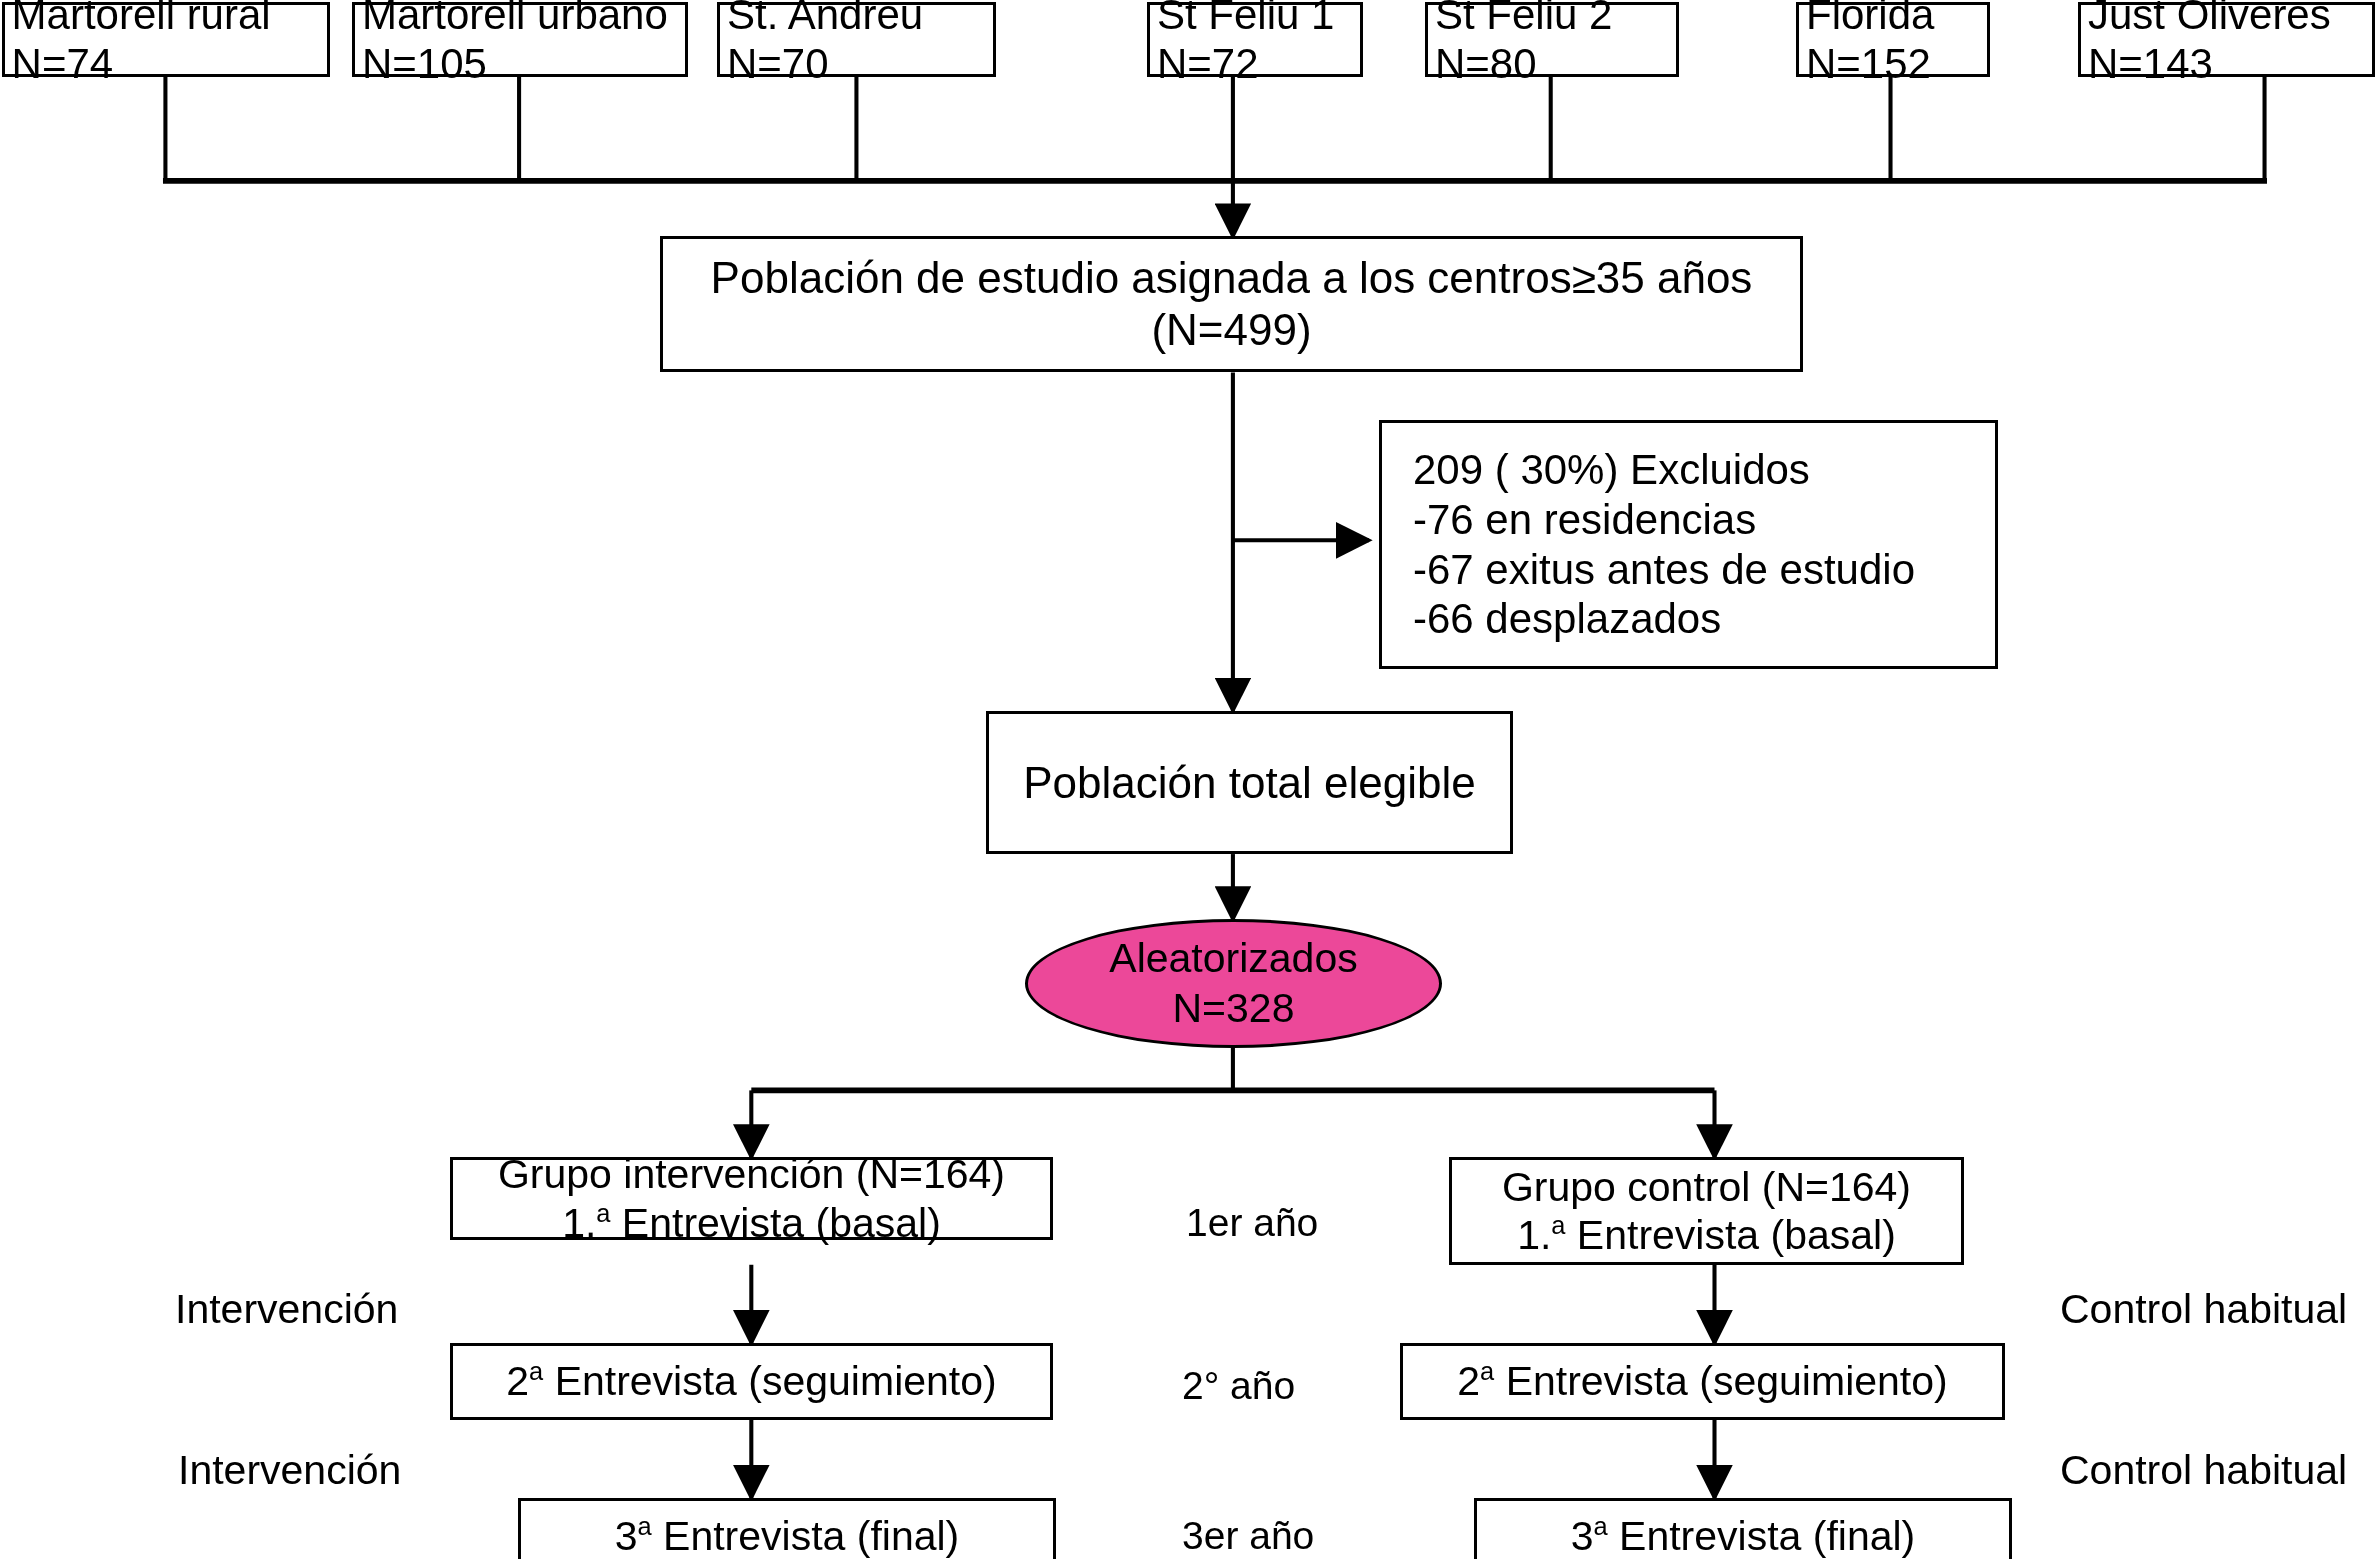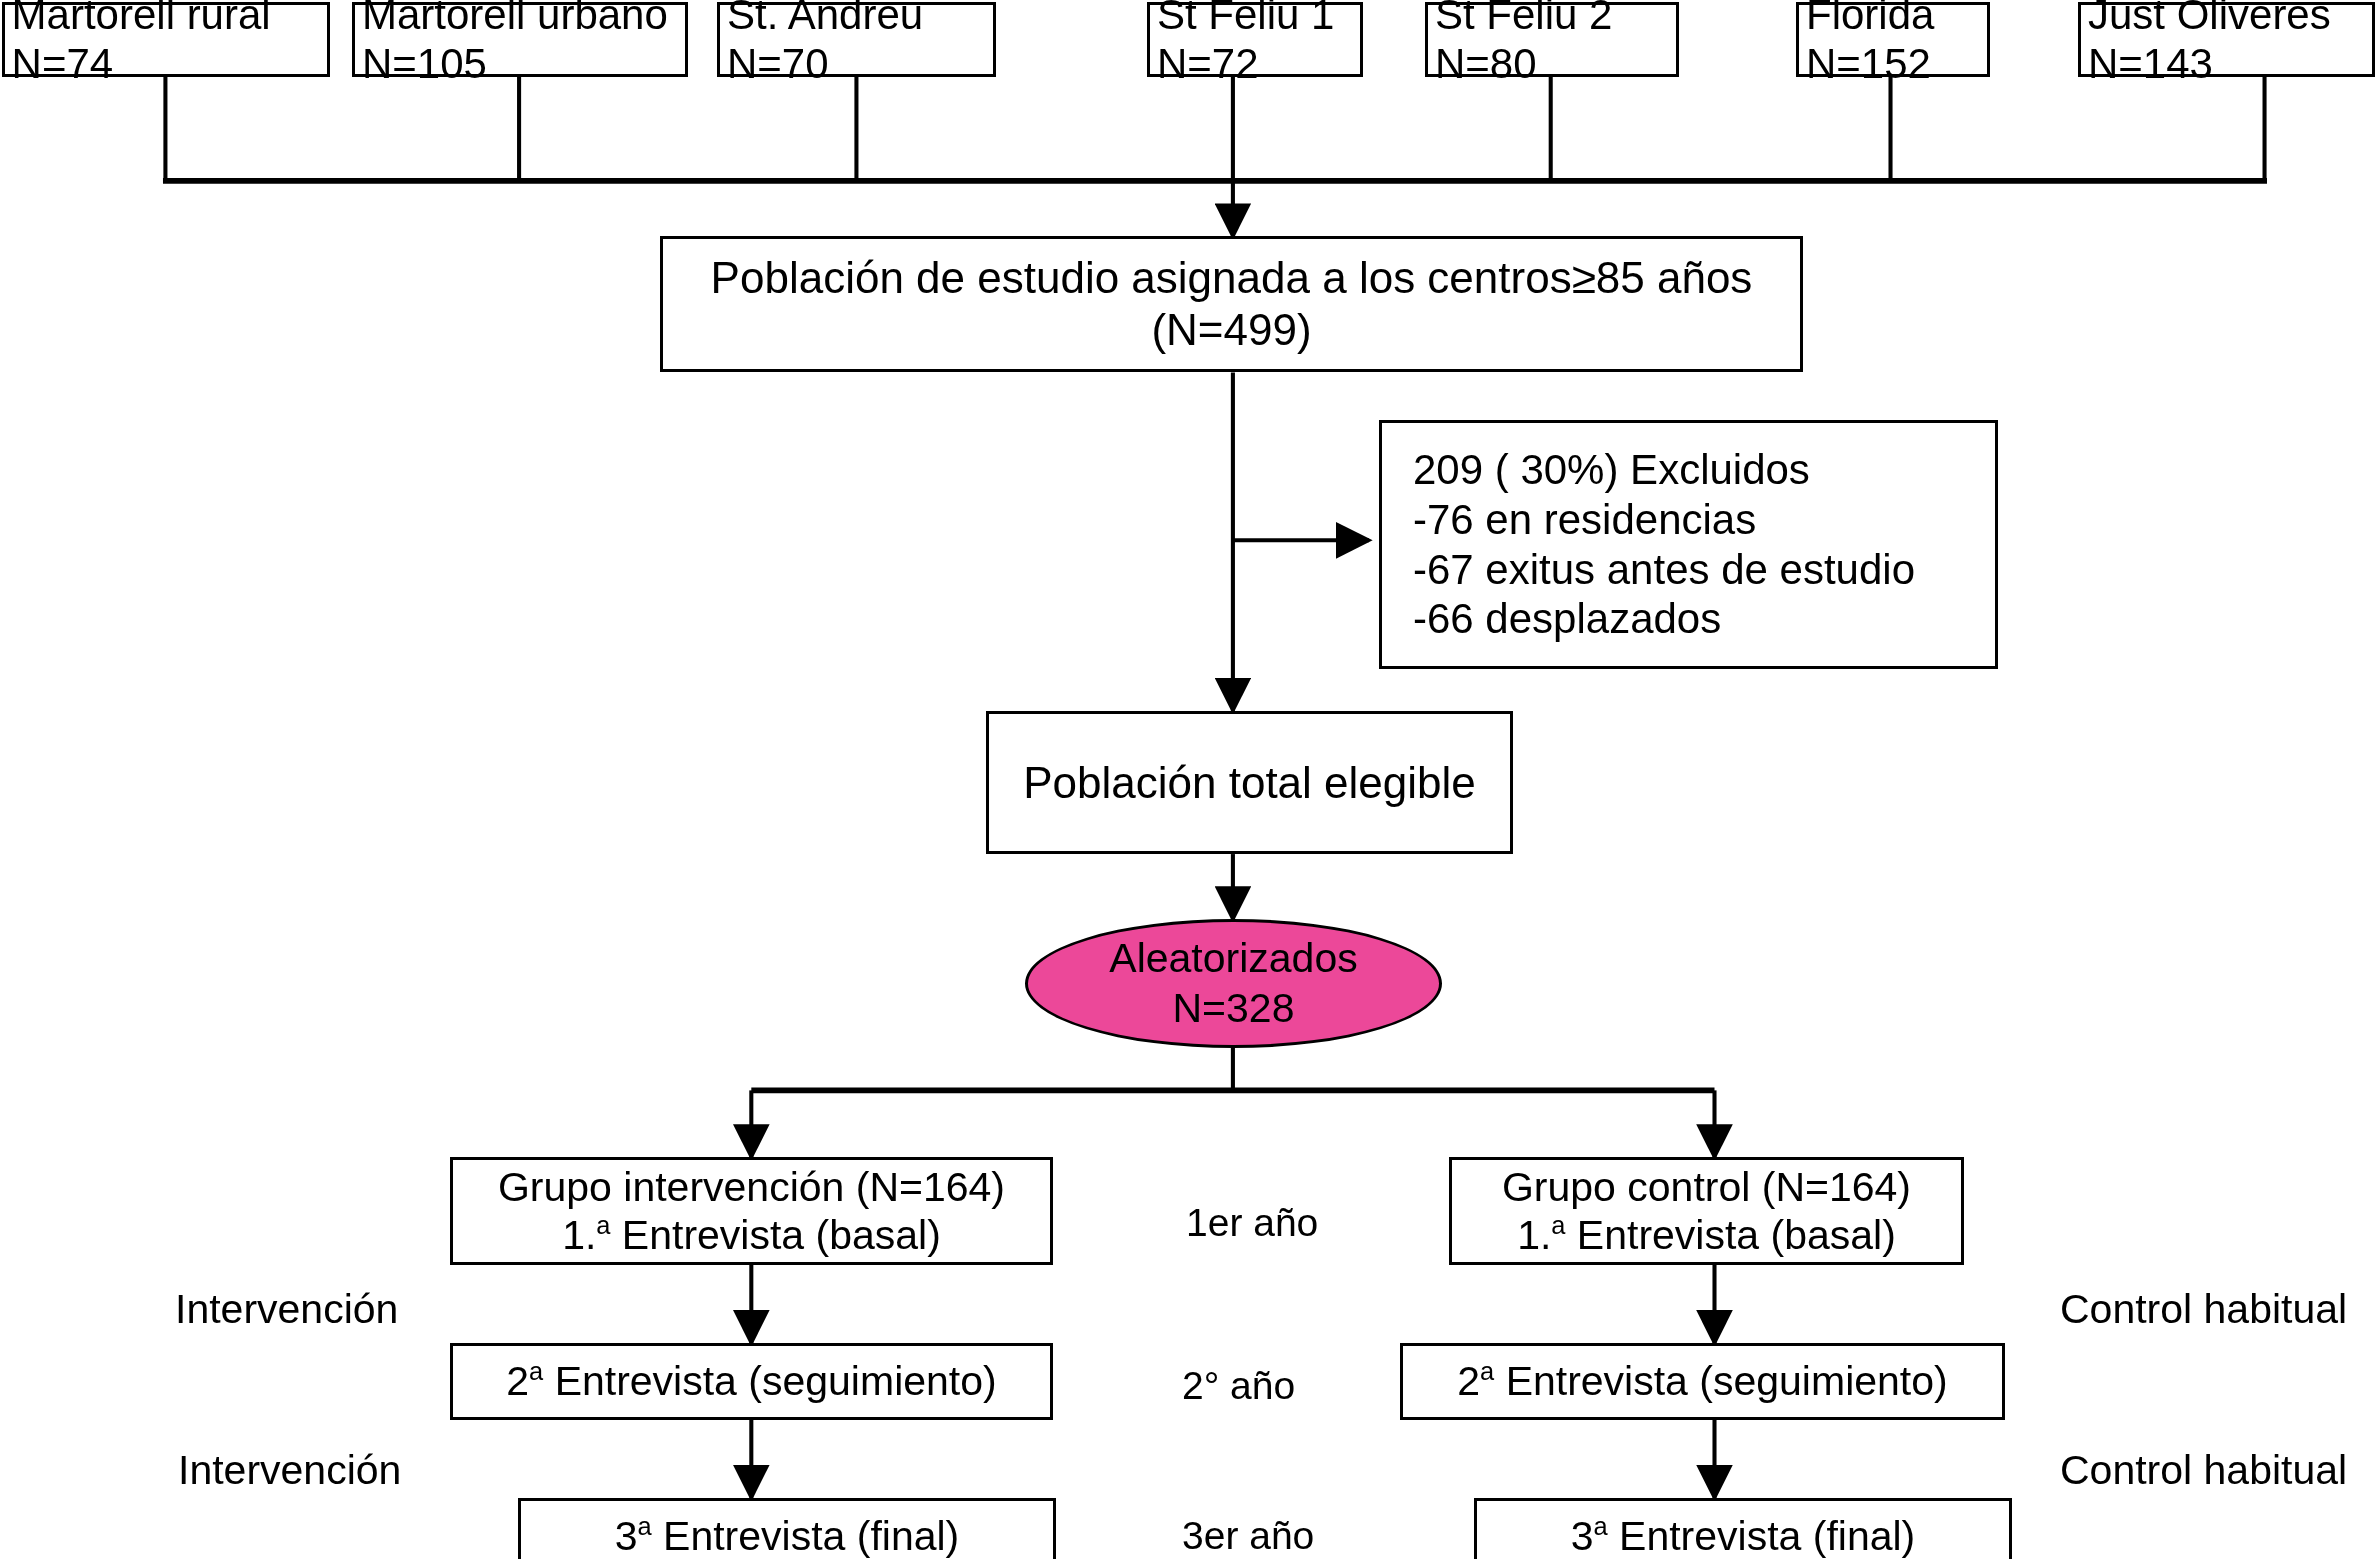--- a/index.html
+++ b/index.html
@@ -170,41 +170,41 @@
     <span class="line">Florida</span>
     <span class="line">N=152</span>
   </div>
 
   <div class="box site-box" style="left:2078px; top:1.6px; width:297px; height:75px;">
     <span class="line">Just Oliveres</span>
     <span class="line">N=143</span>
   </div>
 
   <div class="box big-box" style="left:660px; top:236px; width:1143px; height:136px;">
-    <span class="line">Población de estudio asignada a los centros≥85 años</span>
+    <span class="line">Población de estudio asignada a los centros≥35 años</span>
     <span class="line">(N=499)</span>
   </div>
 
   <div class="box excl-box" style="left:1379px; top:420px; width:619px; height:249px;">
     <span class="line">209 ( 30%) Excluidos</span>
     <span class="line">-76 en residencias</span>
     <span class="line">-67 exitus antes de estudio</span>
     <span class="line">-66 desplazados</span>
   </div>
 
   <div class="box big-box" style="left:986px; top:711px; width:527px; height:143px;">
     <span class="line">Población total elegible</span>
   </div>
 
   <div class="ell" style="left:1025px; top:919px; width:417px; height:129px;">
     <span class="line">Aleatorizados</span>
     <span class="line">N=328</span>
   </div>
 
-  <div class="box grp-box" style="left:450px; top:1157px; width:603px; height:108px;">
+  <div class="box grp-box" style="left:450px; top:1157px; width:603px; height:83px;">
     <span class="line">Grupo intervención (N=164)</span>
     <span class="line"><span>1.</span><sup class="ord">a</sup><span> Entrevista (basal)</span></span>
   </div>
 
   <div class="box grp-box" style="left:450px; top:1343px; width:603px; height:77px;">
     <span class="line ctr"><span>2</span><sup class="ord">a</sup><span> Entrevista (seguimiento)</span></span>
   </div>
 
   <div class="box grp-box" style="left:518px; top:1498px; width:538px; height:77px;">
     <span class="line ctr"><span>3</span><sup class="ord">a</sup><span> Entrevista (final)</span></span>

